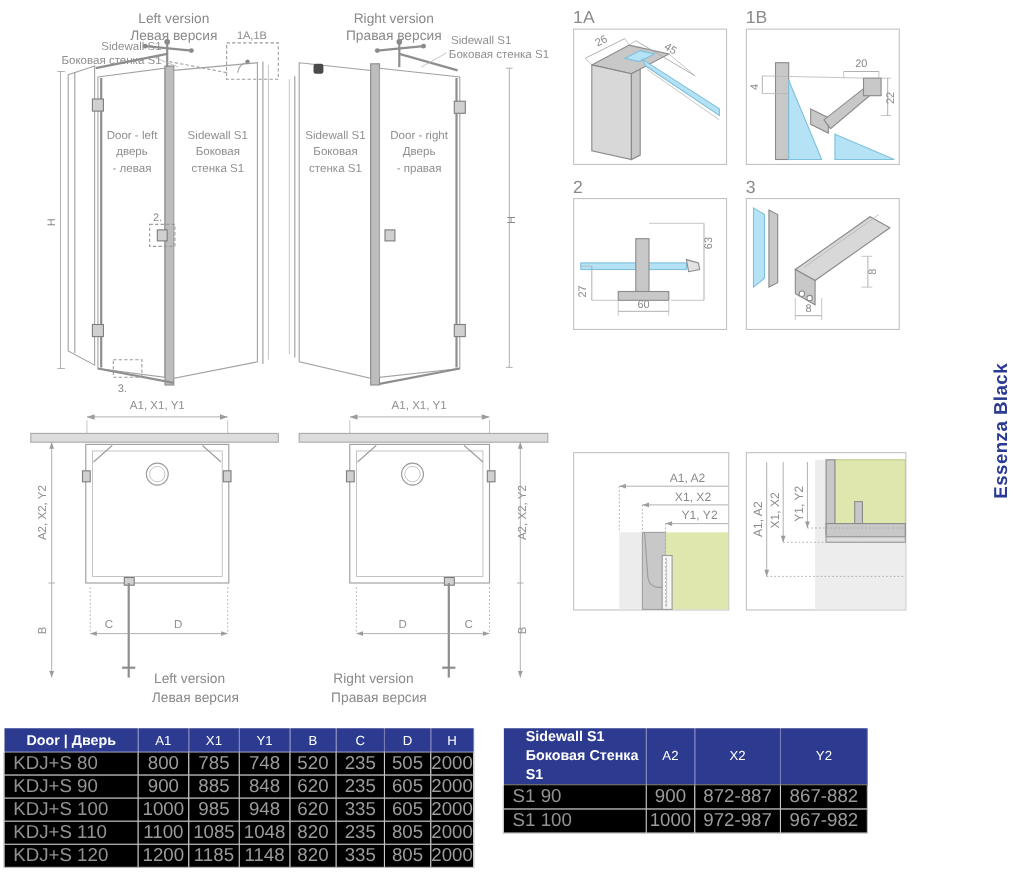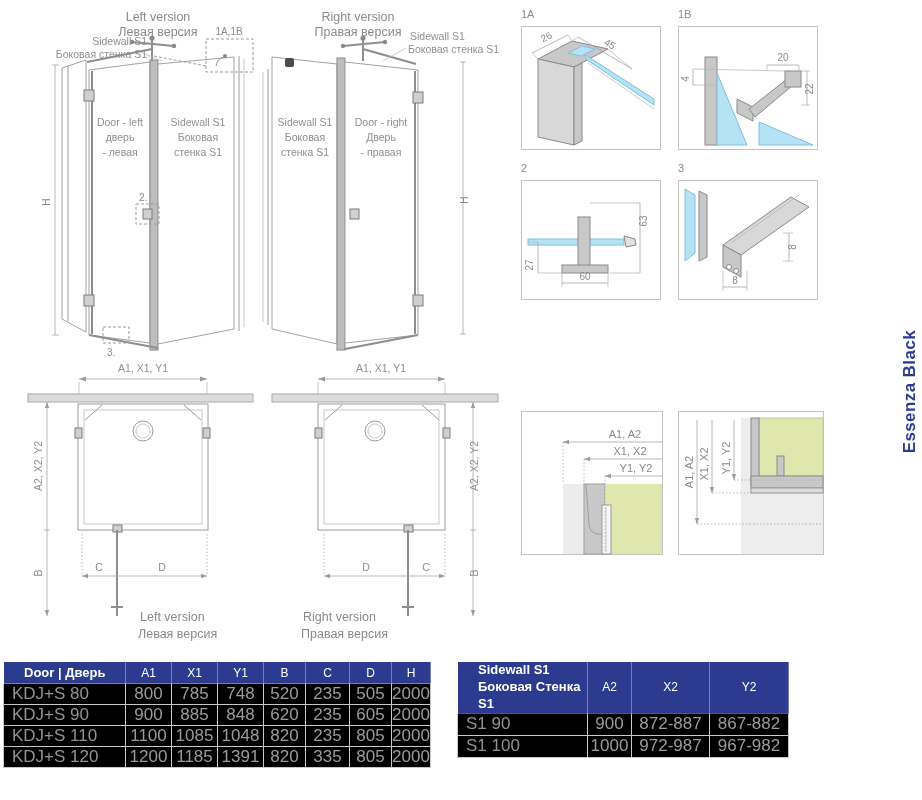--- a/index.html
+++ b/index.html
@@ -18,21 +18,21 @@
   .dim{stroke:#a6a6a6;stroke-width:.8;fill:none}
   .dot{stroke:#a6a6a6;stroke-width:.8;stroke-dasharray:1.5 2;fill:none}
   .arr{fill:#9c9c9c;stroke:none}
   .gray{fill:#c8c8c8;stroke:#8a8a8a;stroke-width:1}
   .gray2{fill:#d8d8d8;stroke:#8a8a8a;stroke-width:1}
   .glass{fill:#b5e2f5;stroke:#7fc0dc;stroke-width:1}
   .t12{font-size:12.5px;fill:#8a8a8a}
   .t10{font-size:10.5px;fill:#8f8f8f}
   .d{font-size:10px;fill:#8a8a8a}
   .d11{font-size:11px;fill:#8a8a8a}
-  .det-label{position:absolute;font-size:11px;color:#8a8a8a;}
+  .det-label{position:absolute;font-size:16px;color:#8a8a8a;}
   .detbox{border:1px solid #c2c2c2;background:#fff;}
   #brand-side{position:absolute;right:2px;top:330px;color:#2b3a92;font-size:17px;
       font-weight:600;writing-mode:vertical-rl;transform:rotate(180deg);letter-spacing:.4px;}
   table.tbl{position:absolute;border-collapse:collapse;table-layout:fixed;background:#fff;}
   table.tbl th{background:#2c3a90;color:#fff;font-weight:normal;font-size:12px;
       border:1px solid rgba(255,255,255,.35);padding:0;height:21px;}
   table.tbl th.model{text-align:left;padding-left:20px;font-size:13px;font-weight:bold;}
   table.tbl td{border:1px solid #c9c9c9;color:#9b9b9b;font-size:17px;text-align:center;
       padding:0;height:19px;background:#000000;}
   table.tbl td.model{text-align:left;padding-left:8px;color:#929292;}
@@ -379,34 +379,44 @@
         <td class="model">KDJ+S 90</td>
         <td>900</td>
         <td>885</td>
         <td>848</td>
         <td>620</td>
         <td>235</td>
         <td>605</td>
         <td>2000</td>
       </tr>
       <tr>
+        <td class="model">KDJ+S 100</td>
+        <td>1000</td>
+        <td>985</td>
+        <td>948</td>
+        <td>620</td>
+        <td>335</td>
+        <td>605</td>
+        <td>2000</td>
+      </tr>
+      <tr>
         <td class="model">KDJ+S 110</td>
         <td>1100</td>
         <td>1085</td>
         <td>1048</td>
         <td>820</td>
         <td>235</td>
         <td>805</td>
         <td>2000</td>
       </tr>
       <tr>
         <td class="model">KDJ+S 120</td>
         <td>1200</td>
         <td>1185</td>
-        <td>1391</td>
+        <td>1148</td>
         <td>820</td>
         <td>335</td>
         <td>805</td>
         <td>2000</td>
       </tr>
     </tbody>
   </table>
 
   <table class="tbl" id="sidewall-table" style="left:457px;top:661px;width:331px">
     <colgroup>

